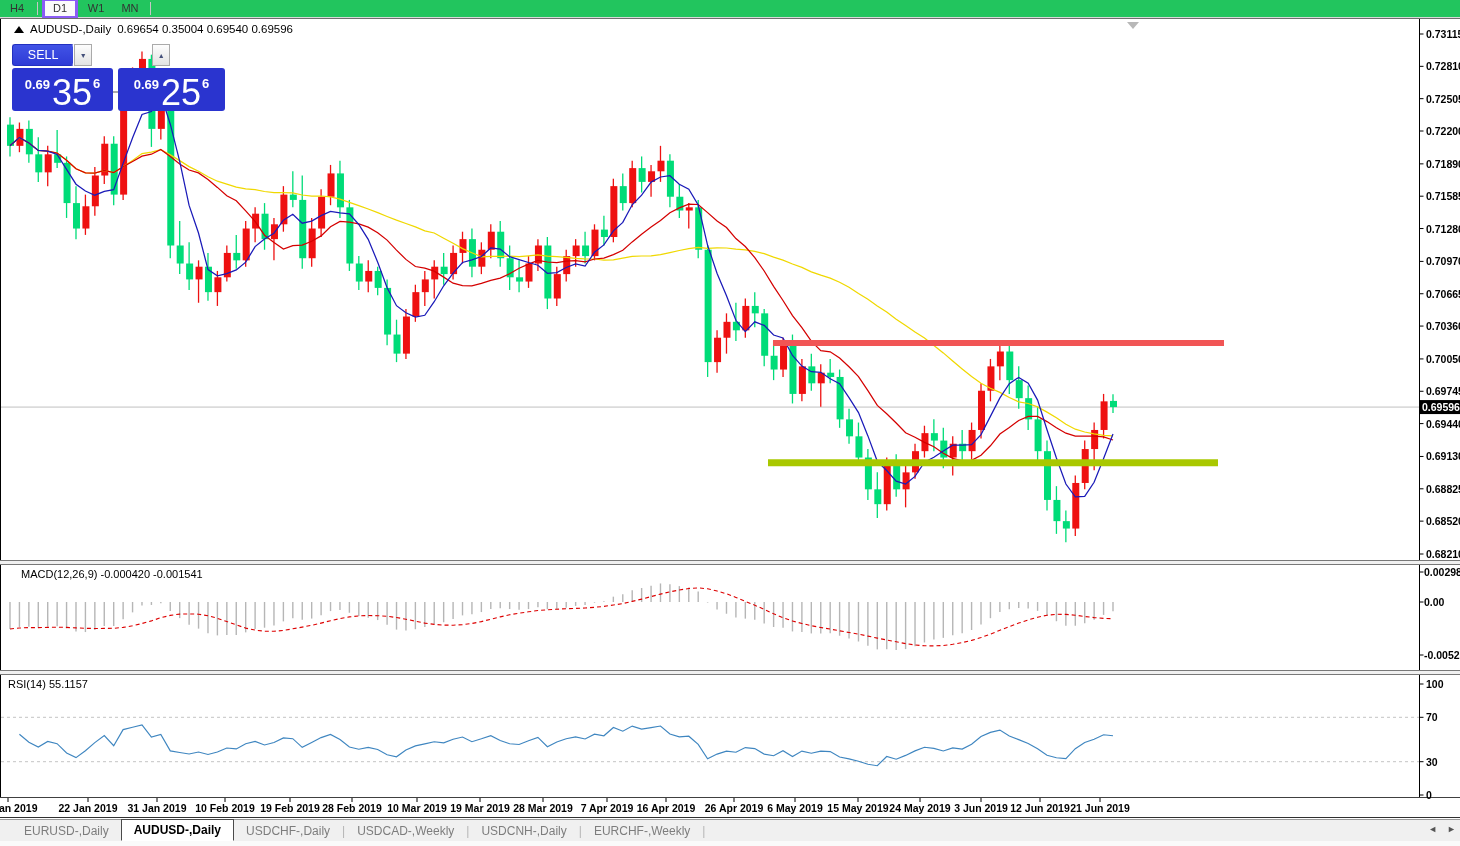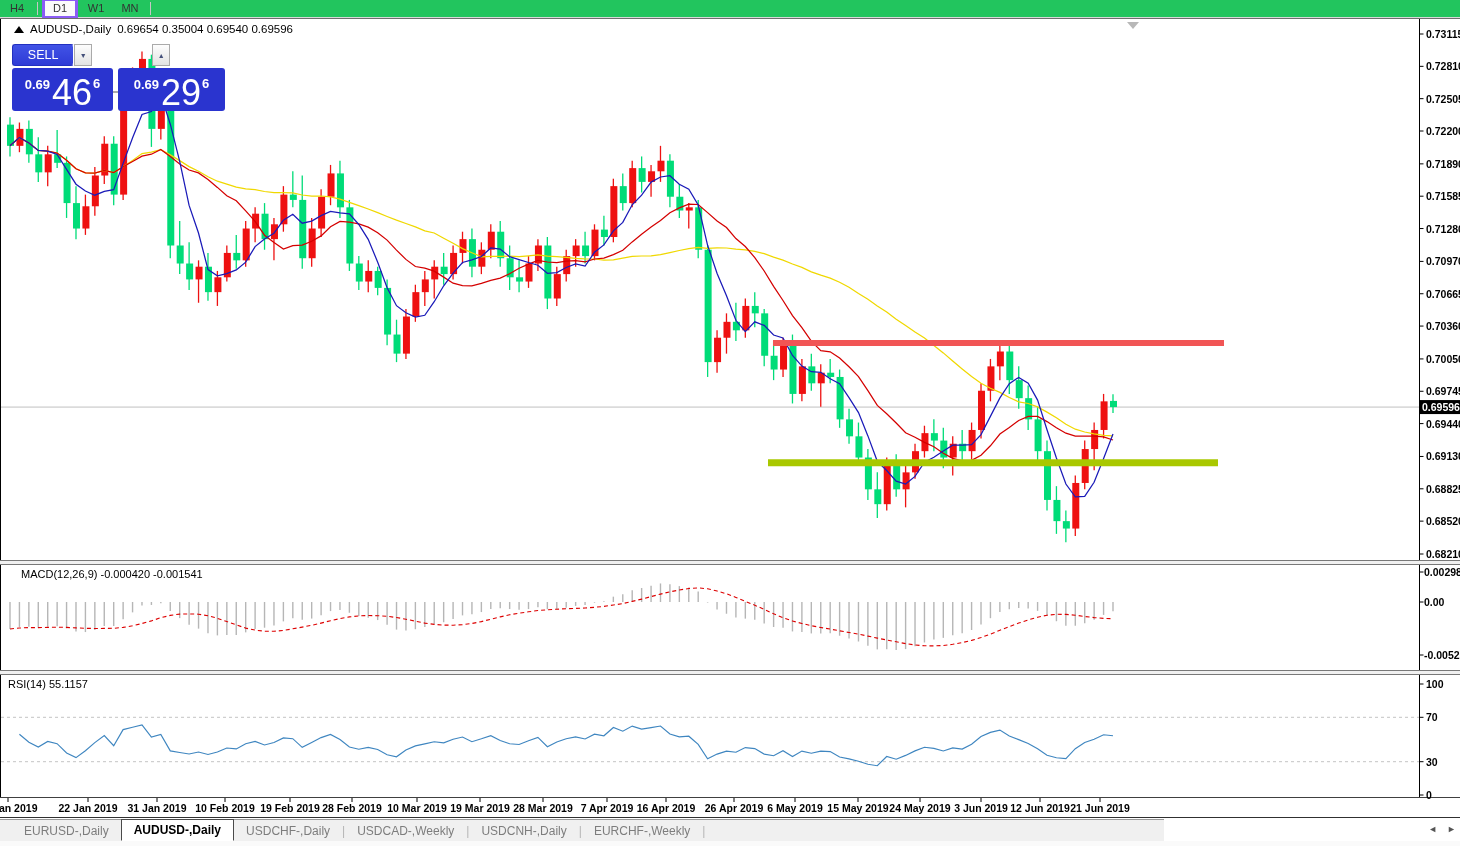--- a/index.html
+++ b/index.html
@@ -63,21 +63,21 @@
   .pp-big{font-size:36px;line-height:30px;font-weight:400;}
   .pp-sup{font-size:13px;font-weight:bold;margin-left:1px;margin-bottom:17px;}
 
   
   .pane-label{position:absolute;left:8px;z-index:3;font-size:11px;color:#000;white-space:nowrap;}
   #macd-label{top:568px;padding-left:13px;}
   #rsi-label{top:678px;}
 
   
   #tabbar{
-    position:absolute;left:0;top:819px;width:1164px;height:22px;
+    position:absolute;left:0;top:819px;width:1460px;height:22px;
     background:#f0f0f0;border-top:1px solid #9a9a9a;z-index:5;
     display:flex;align-items:stretch;padding-left:12px;box-sizing:border-box;
   }
   .tab{
     font-size:12px;color:#7d7d7d;display:flex;align-items:center;
     padding:0 12px;cursor:pointer;white-space:nowrap;
   }
   .tab.active{
     background:#fff;color:#000;font-weight:bold;
     border:1px solid #4a4a4a;border-bottom:1px solid #fff;margin-top:-1px;
@@ -585,26 +585,26 @@
 <div id="order-panel">
   <div class="op-row1">
     <div class="op-btn" id="sell-btn">SELL</div>
     <div class="op-spin">▼</div>
     <input id="volume-input" value="1.00" style="">
     <div class="op-spin">▲</div>
     <div class="op-btn" id="buy-btn">BUY</div>
   </div>
   <div class="op-price" id="sell-price-box">
     <span class="pp-small">0.69</span>
-    <span class="pp-big">46</span>
+    <span class="pp-big">35</span>
     <span class="pp-sup">6</span>
   </div>
   <div class="op-price" id="buy-price-box">
     <span class="pp-small">0.69</span>
-    <span class="pp-big">29</span>
+    <span class="pp-big">25</span>
     <span class="pp-sup">6</span>
   </div>
 </div>
 
 <div class="pane-label" id="macd-label">MACD(12,26,9) -0.000420 -0.001541</div>
 <div class="pane-label" id="rsi-label">RSI(14) 55.1157</div>
 
 <div id="tabbar">
     <div class="tab">EURUSD-,Daily</div>
     <div class="tab active">AUDUSD-,Daily</div>

